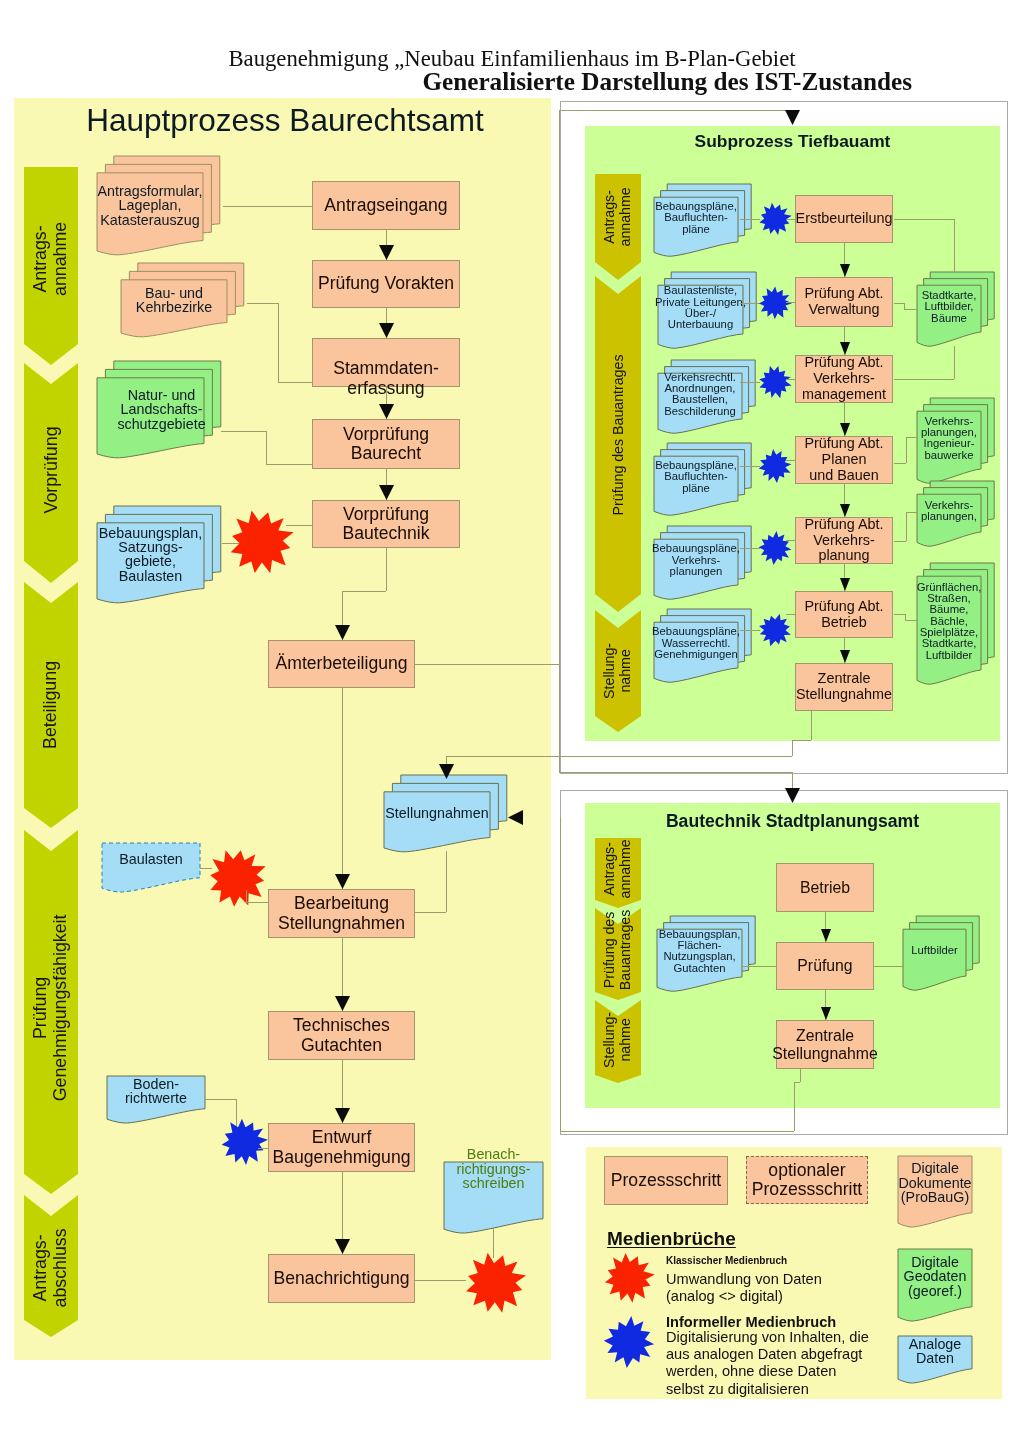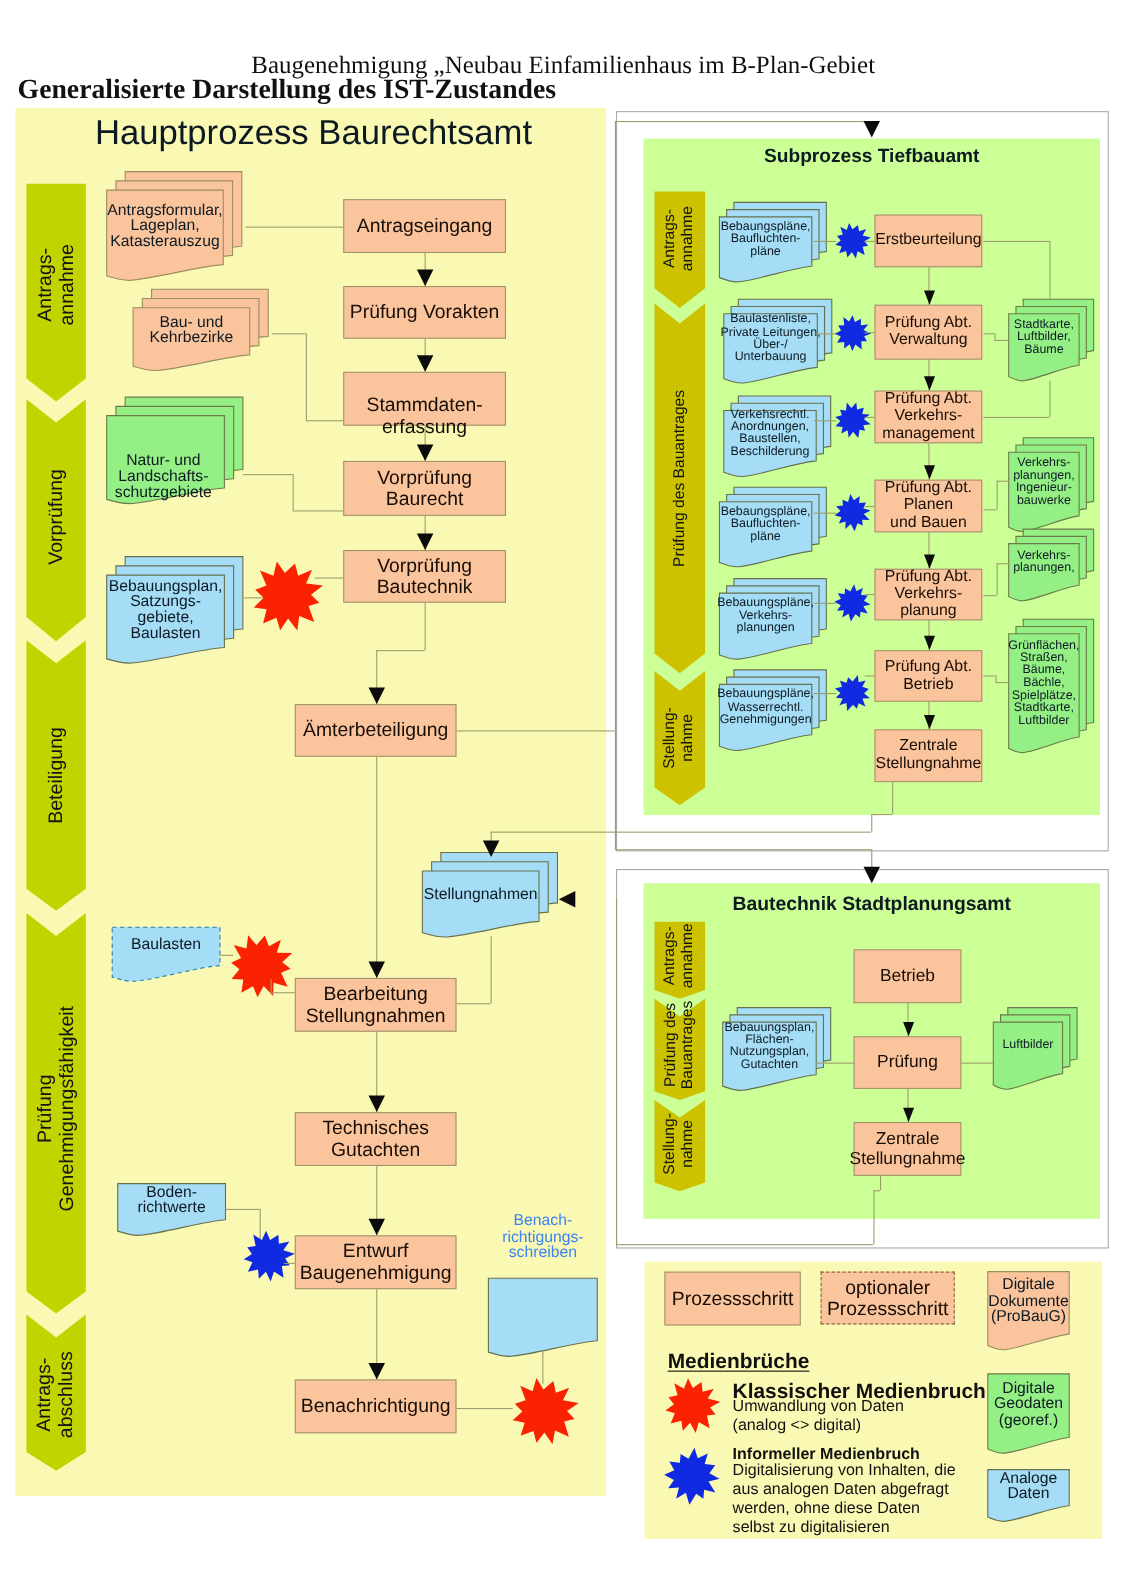--- a/index.html
+++ b/index.html
@@ -20,21 +20,21 @@
 <body>
 
 <div id="stage">
     <div class="abs" style="left:14px;top:98px;width:537px;height:1262px;background:#faf9b4;"></div>
     <div class="abs" style="left:560px;top:101px;width:448px;height:673px;background:#ffffff;border:1px solid #aaaaaa;"></div>
     <div class="abs" style="left:560px;top:790px;width:448px;height:345px;background:#ffffff;border:1px solid #aaaaaa;"></div>
     <div class="abs" style="left:585px;top:126px;width:415px;height:615px;background:#ccff96;"></div>
     <div class="abs" style="left:585px;top:803px;width:415px;height:305px;background:#ccff96;"></div>
     <div class="abs" style="left:586px;top:1147px;width:416px;height:252px;background:#faf9b4;"></div>
     <div class="abs title-line t1" style="left:0px;top:46px;width:1024px;text-align:center;">Baugenehmigung „Neubau Einfamilienhaus im B-Plan-Gebiet</div>
-    <div class="abs title-line t2" style="left:16px;top:68px;width:908px;text-align:left;">Generalisierte Darstellung des IST-Zustandes</div>
+    <div class="abs title-line t2" style="left:4px;top:68px;width:908px;text-align:right;">Generalisierte Darstellung des IST-Zustandes</div>
     <div class="abs ctr" style="left:70px;top:101px;width:430px;height:40px;font-size:31.5px;line-height:1.0;color:#0d1a22;white-space:nowrap;overflow:visible;">Hauptprozess Baurechtsamt</div>
     <svg class="shape" style="left:24px;top:167px;width:54px;height:199px;" viewBox="0 0 54 199">
       <path d="M0,0 L27,0 L54,0 L54,177 L27,198 L0,177 Z" fill="#c2d400"></path>
     </svg>
     <div class="abs" style="left:24px;top:199px;width:54px;height:120px;display:flex;align-items:center;justify-content:center;">
       <div style="transform: rotate(-90deg); white-space: pre; font-size: 17.8px; text-align: center; line-height: 1.12; color: rgb(20, 20, 20);">Antrags-<br>annahme</div>
     </div>
     <svg class="shape" style="left:24px;top:363px;width:54px;height:221px;" viewBox="0 0 54 221">
       <path d="M0,0 L27,21 L54,0 L54,198 L27,220 L0,198 Z" fill="#c2d400"></path>
     </svg>
@@ -117,21 +117,21 @@
       <g transform="translate(16.8,0)">
         <path d="M0,0 L107,0 L107,65.8 C87.7,66.6 44.9,78.2 22.5,80.0 C16.1,80.4 8.6,78.8 0,76.2 Z" fill="#94f085" stroke="#6c7a4a" stroke-width="1"></path>
       </g>
       <g transform="translate(8.4,8.4)">
         <path d="M0,0 L107,0 L107,65.8 C87.7,66.6 44.9,78.2 22.5,80.0 C16.1,80.4 8.6,78.8 0,76.2 Z" fill="#94f085" stroke="#6c7a4a" stroke-width="1"></path>
       </g>
       <g transform="translate(0,16.8)">
         <path d="M0,0 L107,0 L107,65.8 C87.7,66.6 44.9,78.2 22.5,80.0 C16.1,80.4 8.6,78.8 0,76.2 Z" fill="#94f085" stroke="#6c7a4a" stroke-width="1"></path>
       </g>
     </svg>
-    <div class="abs ctr" style="left: 95px; top: 378px; width: 107px; height: 62.8px; font-size: 14.3px; line-height: 1; color: rgb(13, 26, 34); white-space: nowrap; overflow: visible; align-items: center; margin-top: 24px;">Natur- und<br>Landschafts-<br>schutzgebiete</div>
+    <div class="abs ctr" style="left: 108px; top: 378px; width: 107px; height: 62.8px; font-size: 14.3px; line-height: 1; color: rgb(13, 26, 34); white-space: nowrap; overflow: visible; align-items: center;">Natur- und<br>Landschafts-<br>schutzgebiete</div>
     <svg class="shape" style="left:97px;top:506.2px;width:123.8px;height:100.8px;" viewBox="0 0 123.8 100.8">
       <g transform="translate(16.8,0)">
         <path d="M0,0 L107,0 L107,65.8 C87.7,66.6 44.9,78.2 22.5,80.0 C16.1,80.4 8.6,78.8 0,76.2 Z" fill="#a5ddf7" stroke="#66704c" stroke-width="1"></path>
       </g>
       <g transform="translate(8.4,8.4)">
         <path d="M0,0 L107,0 L107,65.8 C87.7,66.6 44.9,78.2 22.5,80.0 C16.1,80.4 8.6,78.8 0,76.2 Z" fill="#a5ddf7" stroke="#66704c" stroke-width="1"></path>
       </g>
       <g transform="translate(0,16.8)">
         <path d="M0,0 L107,0 L107,65.8 C87.7,66.6 44.9,78.2 22.5,80.0 C16.1,80.4 8.6,78.8 0,76.2 Z" fill="#a5ddf7" stroke="#66704c" stroke-width="1"></path>
       </g>
@@ -159,21 +159,21 @@
       <g transform="translate(0,0)">
         <path d="M0,0 L98,0 L98,32.8 C80.4,33.6 41.2,45.2 20.6,47.0 C14.7,47.4 7.8,45.8 0,43.2 Z" fill="#a5ddf7" stroke="#66704c" stroke-width="1"></path>
       </g>
     </svg>
     <div class="abs ctr" style="left: 107px; top: 1076px; width: 98px; height: 29.8px; font-size: 14.3px; line-height: 1; color: rgb(13, 26, 34); white-space: nowrap; overflow: visible; align-items: center;">Boden-<br>richtwerte</div>
     <svg class="shape" style="left:444px;top:1162px;width:99px;height:75px;" viewBox="0 0 99 75">
       <g transform="translate(0,0)">
         <path d="M0,0 L99,0 L99,56.8 C81.2,57.6 41.6,69.2 20.8,71.0 C14.8,71.4 7.9,69.8 0,67.2 Z" fill="#a5ddf7" stroke="#66704c" stroke-width="1"></path>
       </g>
     </svg>
-    <div class="abs ctr" style="left: 444px; top: 1098px; width: 99px; height: 53.8px; font-size: 14.3px; line-height: 1; color: #3b82f6; white-space: nowrap; overflow: visible; align-items: center;">Benach-<br>richtigungs-<br>schreiben</div>
+    <div class="abs ctr" style="left: 444px; top: 1142px; width: 99px; height: 53.8px; font-size: 14.3px; line-height: 1; color: #4d7c0f; white-space: nowrap; overflow: visible; align-items: center;">Benach-<br>richtigungs-<br>schreiben</div>
     <div class="abs ctr" style="left:585px;top:129px;width:415px;height:26px;font-size:17.4px;line-height:1.0;color:#0d1a22;white-space:nowrap;overflow:visible;font-weight:bold;">Subprozess Tiefbauamt</div>
     <svg class="shape" style="left:595px;top:174px;width:46px;height:107px;" viewBox="0 0 46 107">
       <path d="M0,0 L23,0 L46,0 L46,88 L23,106 L0,88 Z" fill="#ccc200"></path>
     </svg>
     <div class="abs" style="left:595px;top:127px;width:46px;height:180px;display:flex;align-items:center;justify-content:center;">
       <div style="transform: rotate(-90deg); white-space: pre; font-size: 14.2px; text-align: center; line-height: 1.12; color: rgb(20, 20, 20);">Antrags-<br>annahme</div>
     </div>
     <svg class="shape" style="left:595px;top:276px;width:46px;height:337px;" viewBox="0 0 46 337">
       <path d="M0,0 L23,18 L46,0 L46,318 L23,336 L0,318 Z" fill="#ccc200"></path>
     </svg>
@@ -403,21 +403,21 @@
       </g>
     </svg>
     <div class="abs ctr" style="left: 898px; top: 1336px; width: 74px; height: 29.8px; font-size: 14.3px; line-height: 1; color: rgb(13, 26, 34); white-space: nowrap; overflow: visible; align-items: center;">Analoge<br>Daten</div>
     <div class="abs" style="left:607px;top:1228px;font-size:19px;font-weight:bold;color:#111;text-decoration:underline;text-underline-offset:2px;white-space:nowrap;">Medienbrüche</div>
     <svg class="shape" style="left:600px;top:1249px;width:58px;height:58px;" viewBox="0 0 58 58">
       <path d="M37.79,7.31L38.71,16.14L48.89,13.49L43.38,22.31L54.75,25.41L45.58,30.47L50.49,36.85L42.73,37.93L44.99,49.50L35.28,43.84L32.45,53.72L27.35,44.51L20.71,51.71L19.44,42.62L9.67,45.19L13.55,35.86L4.93,33.22L12.68,27.56L7.75,21.24L15.97,19.51L13.01,8.50L21.76,13.44L25.51,4.02L29.86,12.90Z" fill="#fa2201"></path>
     </svg>
     <svg class="shape" style="left:600px;top:1313px;width:58px;height:58px;" viewBox="0 0 58 58">
       <path d="M50.21,19.12L44.88,26.21L54.12,31.21L44.08,33.91L50.29,43.92L40.13,41.37L39.38,49.39L32.96,44.90L26.72,54.90L23.48,44.15L14.67,49.44L17.22,39.23L7.45,39.97L12.72,32.45L3.82,27.67L13.02,23.49L8.51,15.68L18.05,16.82L18.74,8.84L25.93,13.17L31.28,3.10L34.31,12.68L43.47,8.35L40.60,17.81Z" fill="#0f2ae0"></path>
     </svg>
-    <div class="abs" style="left:666px;top:1255px;font-size:19px;line-height:1.18;color:#111;white-space:pre;font-weight:bold;">Klassischer Medienbruch</div>
+    <div class="abs" style="left:666px;top:1255px;font-size:10px;line-height:1.18;color:#111;white-space:pre;font-weight:bold;">Klassischer Medienbruch</div>
     <div class="abs" style="left:666px;top:1271px;font-size:14.6px;line-height:1.18;color:#111;white-space:pre;">Umwandlung von Daten<br>(analog &lt;&gt; digital)</div>
     <div class="abs" style="left:666px;top:1314px;font-size:14.6px;line-height:1.18;color:#111;white-space:pre;font-weight:bold;">Informeller Medienbruch</div>
     <div class="abs" style="left:666px;top:1329px;font-size:14.6px;line-height:1.18;color:#111;white-space:pre;">Digitalisierung von Inhalten, die<br>aus analogen Daten abgefragt<br>werden, ohne diese Daten<br>selbst zu digitalisieren</div>
     <div class="abs" style="left:386px;top:230px;width:1px;height:30px;background:#9d9d6c;"></div>
     <svg class="shape" style="left:379px;top:245px;width:15px;height:15px;" viewBox="0 0 15 15">
       <path d="M0,0 L15,0 L7.5,15 Z" fill="#0b0b0b"></path>
     </svg>
     <div class="abs" style="left:386px;top:308px;width:1px;height:30px;background:#9d9d6c;"></div>
     <svg class="shape" style="left:379px;top:323px;width:15px;height:15px;" viewBox="0 0 15 15">
       <path d="M0,0 L15,0 L7.5,15 Z" fill="#0b0b0b"></path>

